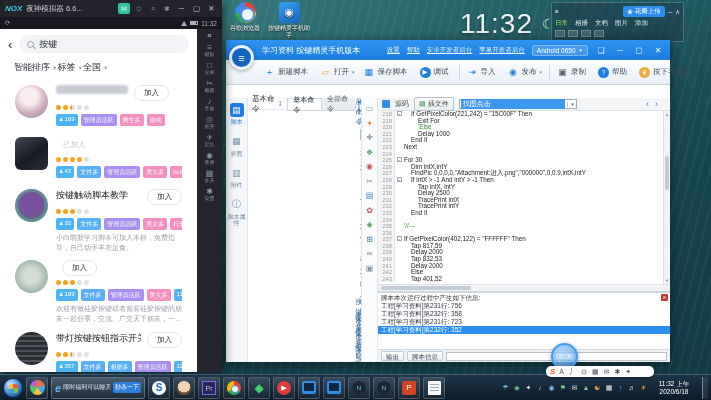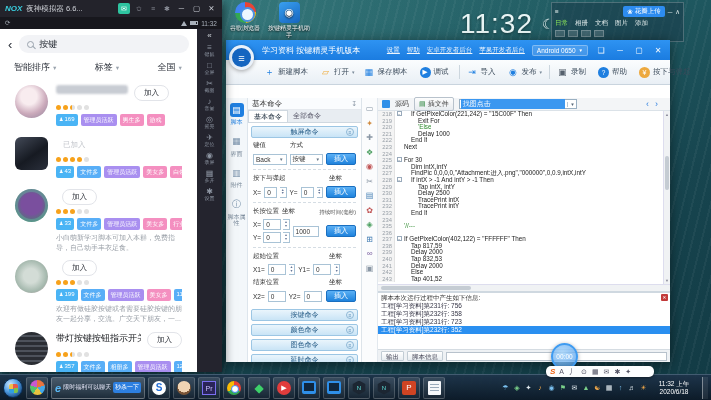--- a/index.html
+++ b/index.html
@@ -54,21 +54,21 @@
   .strip-item .g{font-size:8px;}
   .strip-item .l{font-size:5.5px;transform:scale(.9);}
 
   
   .searchrow{display:flex;align-items:center;padding:6px 8px 4px;gap:7px;}
   .back{font-size:13px;color:#2a2f38;line-height:13px;}
   .spill{flex:1;height:18px;background:#f2f3f6;border-radius:9px;display:flex;align-items:center;padding:0 8px;gap:5px;}
   .mag{width:7px;height:7px;border:1.3px solid #9aa3ad;border-radius:50%;position:relative;flex:none;}
   .mag::after{content:"";position:absolute;width:4px;height:1.3px;background:#9aa3ad;right:-3px;bottom:-1.5px;transform:rotate(45deg);}
   .sval{font-size:9px;color:#1e232b;}
-  .filters{display:flex;justify-content:space-between;padding:4px 14px 5px;font-size:9px;color:#2c313a;}
+  .filters{display:flex;padding:4px 14px 5px;font-size:9px;color:#2c313a;}
   .filters .f{display:flex;align-items:center;gap:2px;}
   .filters .c{color:#9aa3ad;font-size:5.5px;}
   .g-item{display:flex;padding:6px 15px 2px;gap:8px;}
   .g-av{width:33px;height:33px;border-radius:50%;flex:none;}
   .av1{background:radial-gradient(circle at 42% 35%, #f8ecef 28%, #cbaabb 60%, #8d8099);}
   .av2{border-radius:6px;background:linear-gradient(145deg,#434a58,#161a22 55%,#2b303c);}
   .av3{background:radial-gradient(circle at 50% 46%, #7a4f9e 42%, #47806f 78%, #2e8a74);box-shadow:inset 0 0 0 3px rgba(110,220,180,.3);}
   .av4{background:radial-gradient(circle at 48% 48%, #d3dcd6 30%, #a3b7ac 66%, #d98fa5);}
   .av5{background:repeating-linear-gradient(0deg,#2a2d33 0 3px,#4d525b 3px 5px);}
   .g-main{flex:1;min-width:0;}
@@ -116,21 +116,21 @@
   .kj-tab .ti{color:#2f8fe8;font-size:7px;}
   .kj-tab .tx{color:#8a96a2;font-size:7px;margin-left:auto;}
   .kj-body{position:absolute;top:58px;left:0;right:0;bottom:0;display:flex;}
 
   .kj-nav{width:22px;background:#f3f7fa;border-right:1px solid #dde5ec;display:flex;flex-direction:column;align-items:center;padding-top:5px;gap:9px;flex:none;}
   .nav-item{display:flex;flex-direction:column;align-items:center;gap:2px;color:#7a8a9a;font-size:6px;width:100%;text-align:center;line-height:6.5px;}
   .nav-g{width:14px;height:14px;border-radius:3px;display:flex;align-items:center;justify-content:center;font-size:9px;color:#7a93ab;}
   .nav-item.active .nav-g{background:#1f7fe0;color:#fff;}
   .nav-item.active{color:#1f7fe0;}
 
-  .kj-panel{width:114px;border-right:1px solid #dde4ea;display:flex;flex-direction:column;background:#fff;flex:none;font-size:6.5px;color:#333;}
+  .kj-panel{width:114px;border-right:1px solid #dde4ea;display:flex;flex-direction:row;background:#fff;flex:none;font-size:6.5px;color:#333;}
   .panel-title{height:12px;display:flex;align-items:center;padding:0 4px;font-size:7.5px;color:#333;border-bottom:1px solid #e5e9ee;background:#fafcfe;}
   .panel-pin{margin-left:auto;color:#8a97a5;font-size:7px;}
   .panel-tabs{height:13px;display:flex;background:#e8edf2;border-bottom:1px solid #cfd8e0;font-size:7px;}
   .ptab{padding:0 5px;display:flex;align-items:center;color:#556;}
   .ptab.active{background:#fff;border:1px solid #cfd8e0;border-bottom:none;color:#123;}
   .panel-scroll{flex:1;overflow:hidden;padding:3px 3px 0;}
   .sec-h{height:12px;background:linear-gradient(#eaf5fc,#c9e4f6);border:1px solid #9cc6e4;border-radius:2px;display:flex;align-items:center;justify-content:center;font-size:7px;color:#245a85;position:relative;margin-bottom:3px;}
   .sec-h .burger{position:absolute;right:3px;width:8px;height:8px;border:1px solid #8fb8d6;border-radius:50%;font-size:5px;line-height:7px;text-align:center;color:#5c90b8;}
   .frow{display:flex;align-items:center;gap:3px;margin:3px 2px;}
   .flabel{white-space:nowrap;}
@@ -835,20 +835,21 @@
               <div class="g-desc">
                 <span></span><span class="g-more"></span>
               </div>
             </div>
           </div>
 
           <div class="g-item">
             <div class="g-av av3"></div>
             <div class="g-main">
               <div class="g-trow">
+                <span class="g-title">按键触动脚本教学</span>
                 <span class="g-join">加入</span>
               </div>
               <div class="g-stars">
                 <span class="st f"></span>
                 <span class="st f"></span>
                 <span class="st f"></span>
                 <span class="st e"></span>
                 <span class="st e"></span>
               </div>
               <div class="g-badges">

